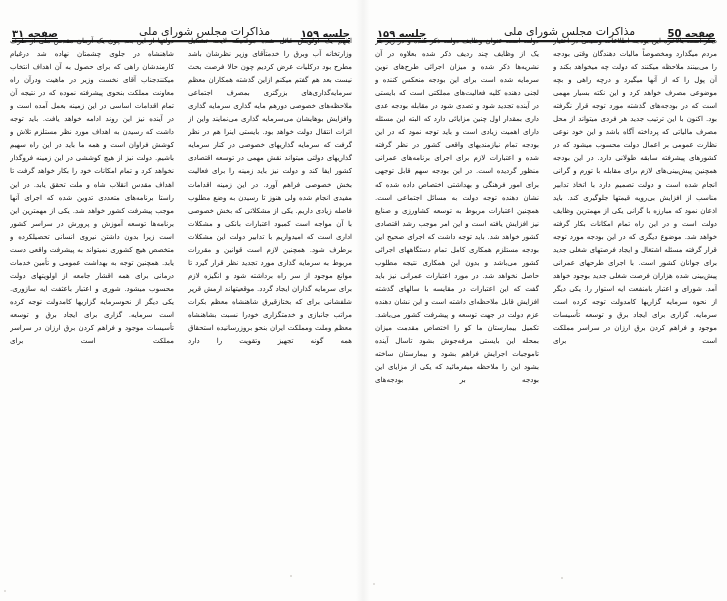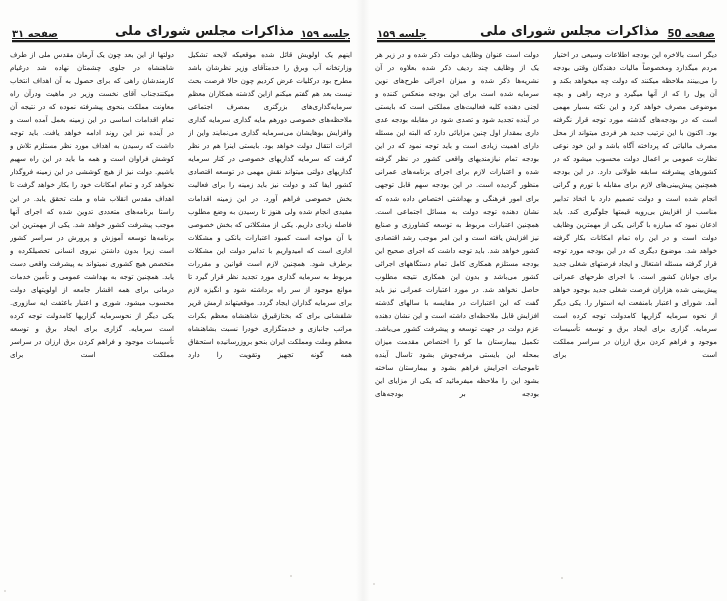--- a/index.html
+++ b/index.html
@@ -47,22 +47,22 @@
   .hdr-cell {
     font-size: 10px;
     font-weight: bold;
     color: #1b1b1b;
     letter-spacing: .2px;
     white-space: nowrap;
     line-height: 9px;
     text-decoration: underline;
   }
   .hdr-center {
-    font-size: 13px;
-    font-weight: bold;
+    font-size: 11px;
+    font-weight: normal;
     position: absolute;
     left: 0; right: 0;
     text-align: center;
     color: #1b1b1b;
     margin-left: 47px;
   }
   .header-rule {
     position: absolute;
     top: 40px;
     left: 12px;
@@ -76,21 +76,21 @@
     left: 0; right: 0;
     top: 2.4px;
     height: .6px;
     background: #6a6a6a;
     opacity: .45;
   }
 
   
   .columns {
     position: absolute;
-    top: 48px;
+    top: 34px;
     left: 10px;
     right: 10px;
     height: 522px;
     display: flex;
     flex-direction: row-reverse;
     gap: 14px;
     direction: rtl;
   }
   .col {
     flex: 1 1 0;

